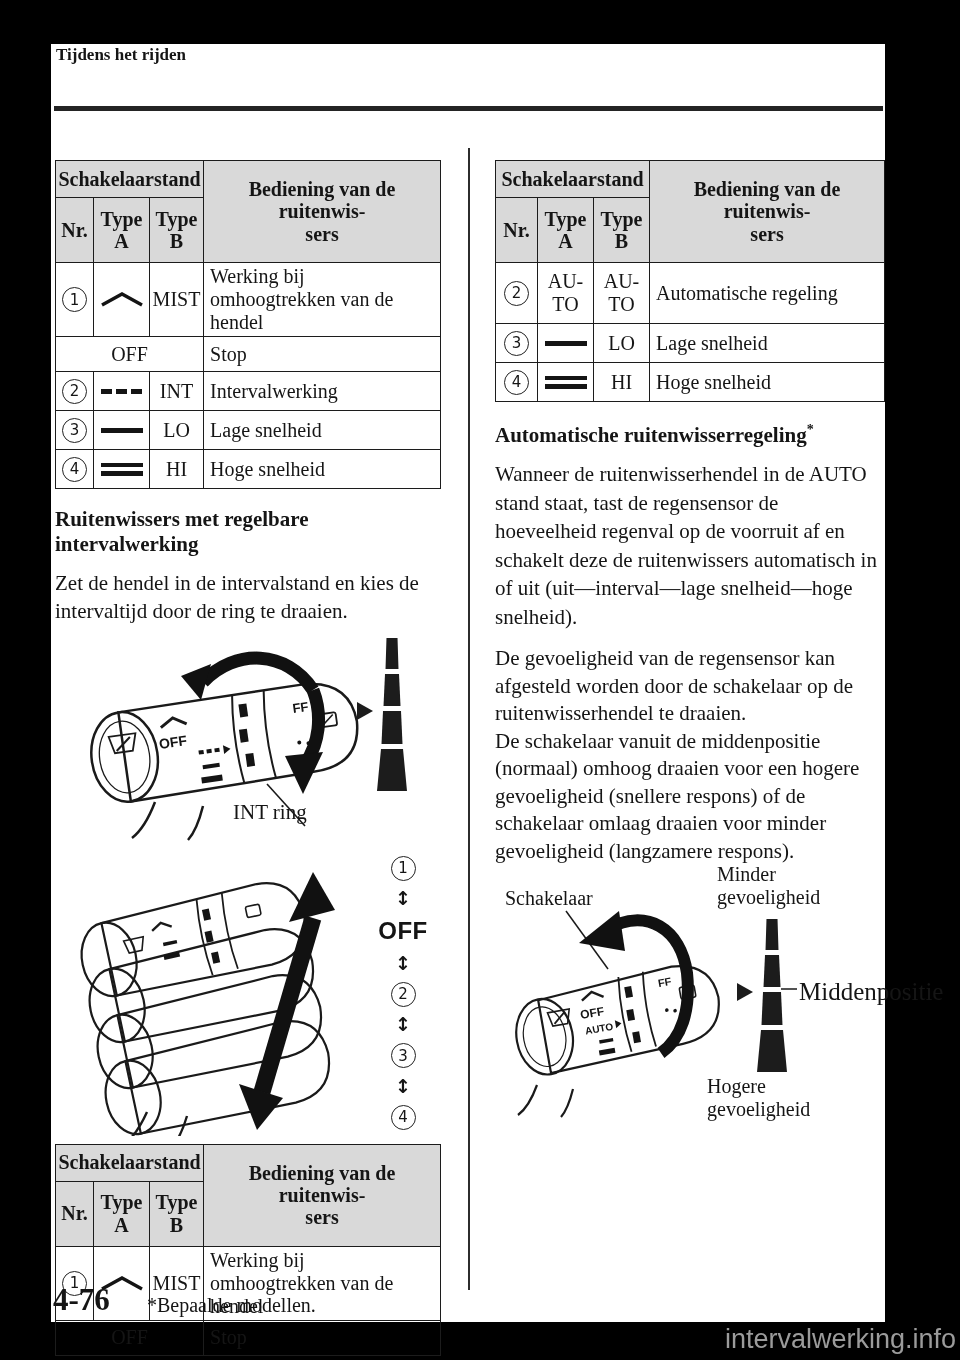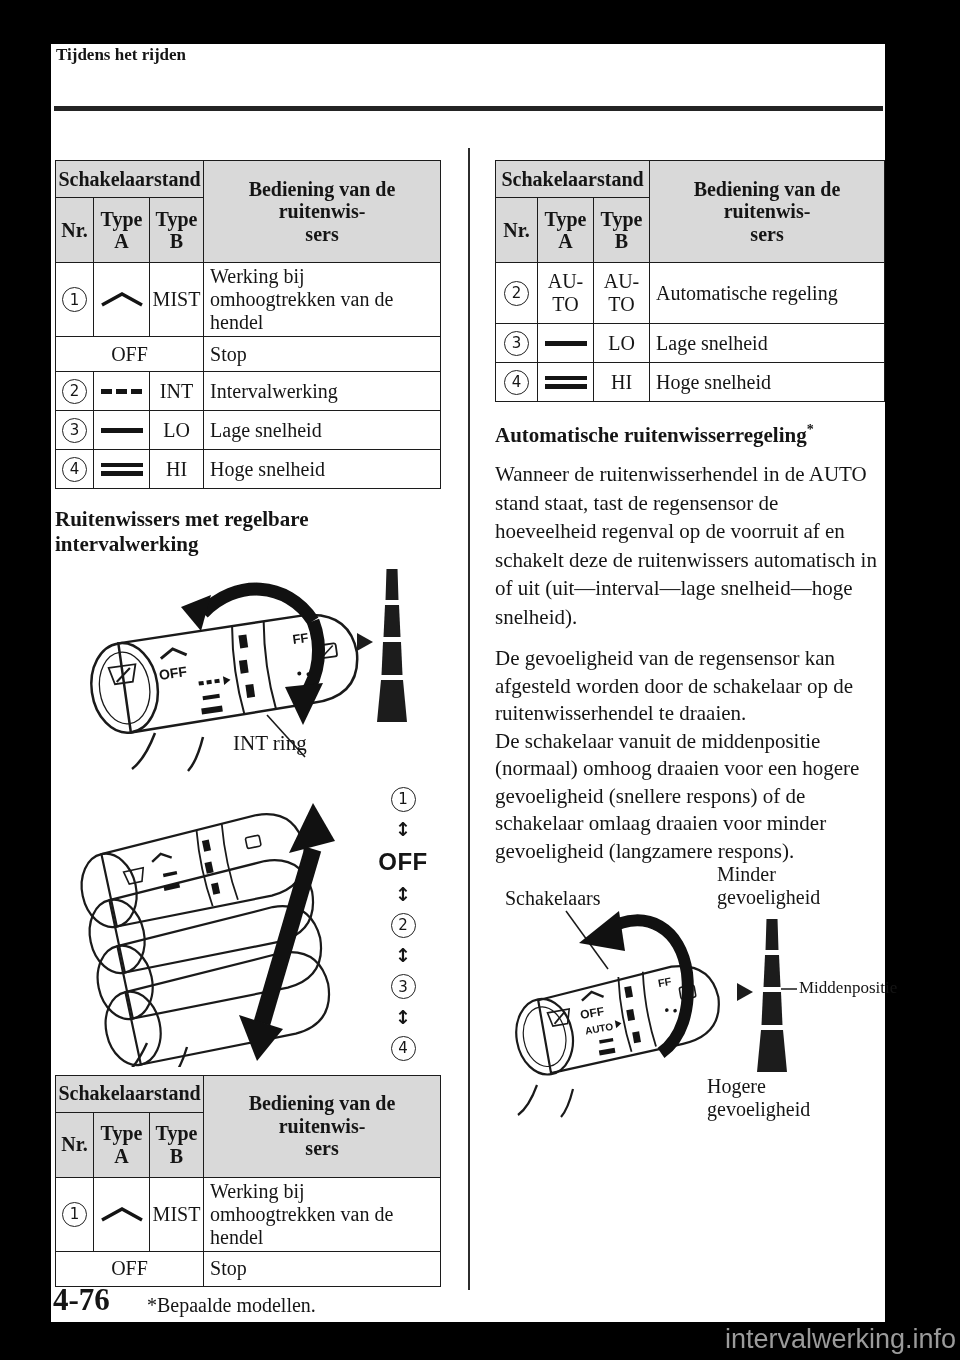--- a/index.html
+++ b/index.html
@@ -150,20 +150,21 @@
                   <span class="bar"></span>
                 </span>
               </td>
           <td class="c-center">HI</td>
           <td class="c-desc">Hoge snelheid</td>
         </tr>
       </tbody>
         </table>
 
       <div class="sec-heading">Ruitenwissers met regelbare intervalwerking</div>
+      <div class="body-text">Zet de hendel in de intervalstand en kies de intervaltijd door de ring te draaien.</div>
 
       
       <div class="fig fig1">
         <svg width="386" height="214" viewBox="0 0 386 214">
           <g class="ln" stroke="#1a1a1a">
             <g transform="rotate(-8 190 105)">
               <path d="M68,63 L255,61 Q301,63 303,105 Q301,149 253,149 L68,153 Z" fill="#fff" stroke-width="2.5"></path>
               <ellipse cx="68" cy="108" rx="33" ry="45" fill="#fff" stroke-width="2.5"></ellipse>
               <ellipse cx="68" cy="108" rx="25" ry="36" fill="none" stroke-width="1.3"></ellipse>
               <path d="M183,62 Q177,106 183,151" fill="none" stroke-width="2"></path>
@@ -399,22 +400,22 @@
             <polygon points="331.5,6 342.5,6 343.5,37 330.5,37"></polygon>
             <polygon points="330,42 344,42 345.5,74 328.5,74"></polygon>
             <polygon points="328,79 346,79 347.5,112 326.5,112"></polygon>
             <polygon points="326,117 348,117 352,159 322,159"></polygon>
             <polygon points="302,70 302,88 318,79"></polygon>
           </g>
           <line x1="286" y1="122" x2="302" y2="122" stroke="#1a1a1a" stroke-width="1.5"></line>
         </svg>
         <span class="fig-label-sm" style="left:222px;top:-4px;">Minder
 gevoeligheid</span>
-        <span class="fig-label-sm" style="left:10px;top:20px;">Schakelaars</span>
-        <span class="fig-label-sm" style="left:304px;top:111px;font-size:17px;">Middenpositie</span>
+        <span class="fig-label-sm" style="left:10px;top:20px;">Schakelaar</span>
+        <span class="fig-label-sm" style="left:304px;top:111px;font-size:25px;">Middenpositie</span>
         <span class="fig-label-sm" style="left:212px;top:208px;">Hogere
 gevoeligheid</span>
       </div>
     </div>
 
     <div class="page-num">4-76</div>
     <div class="footnote">*Bepaalde modellen.</div>
 
   </div>
 

